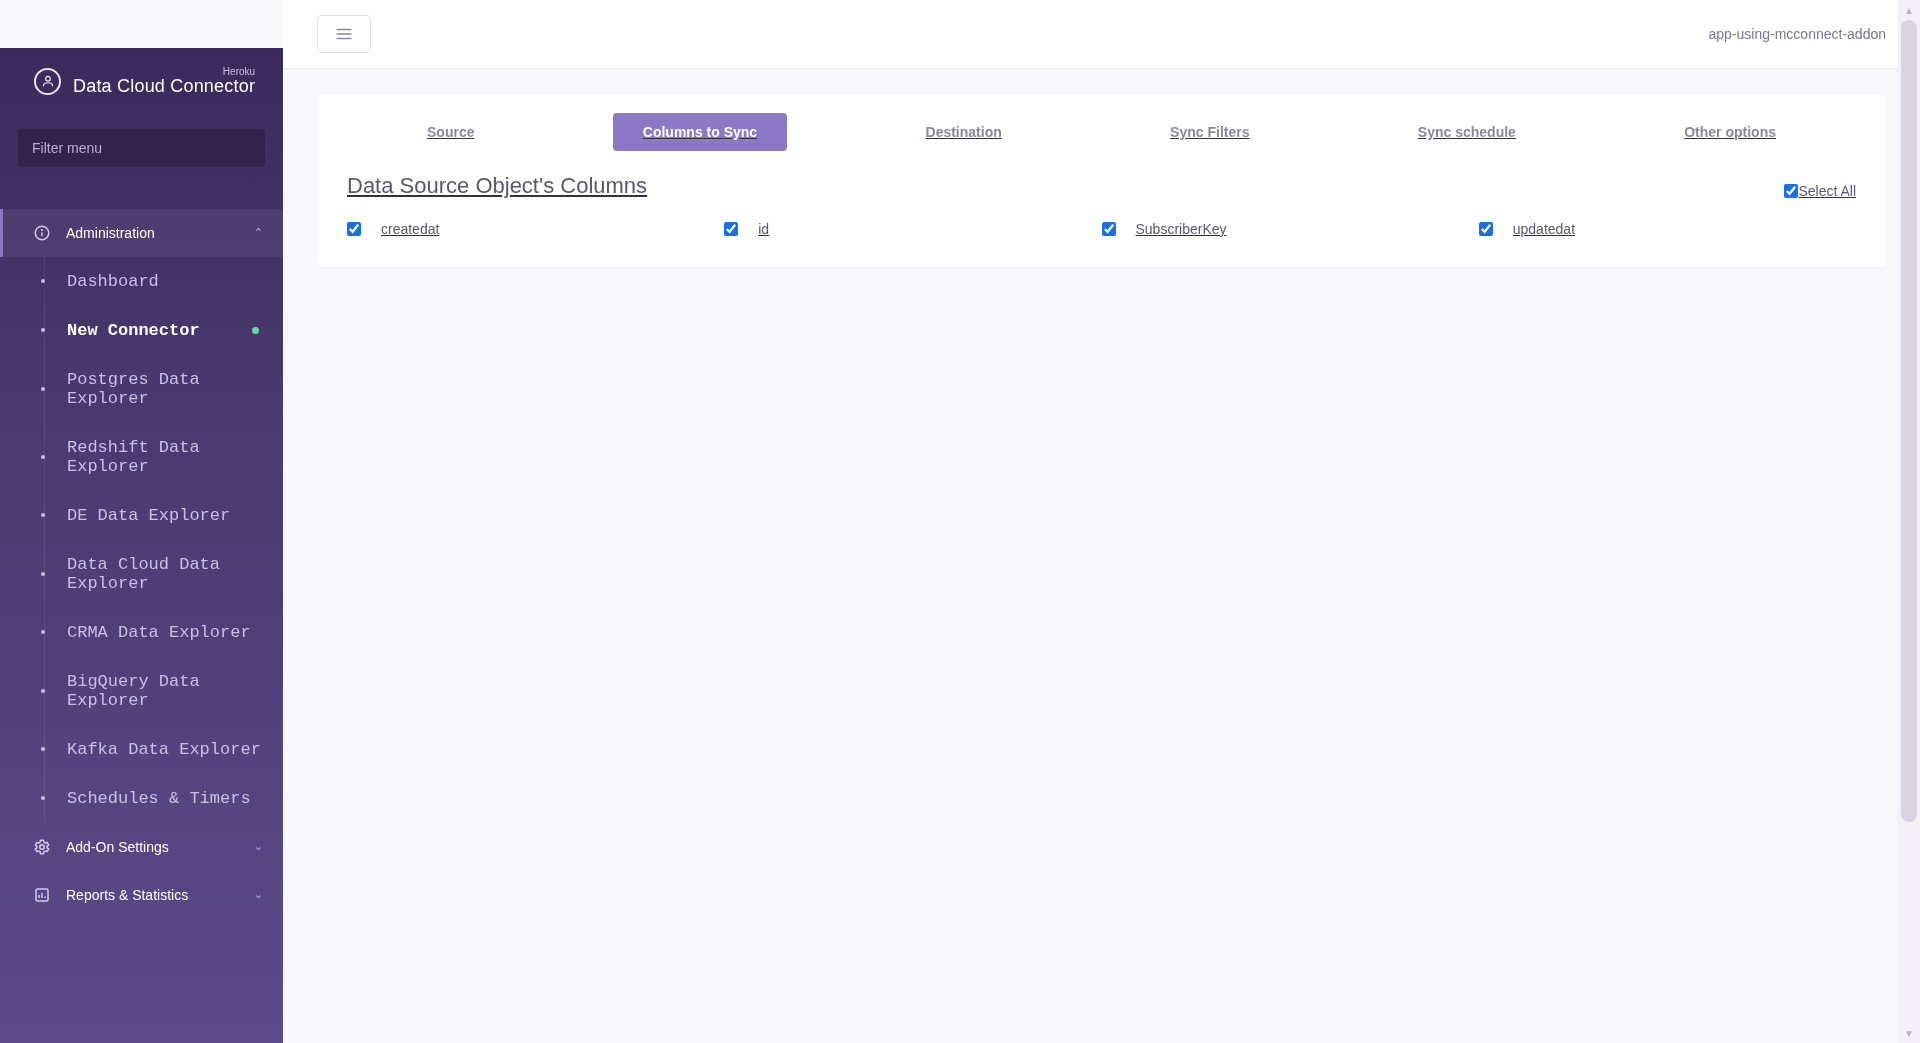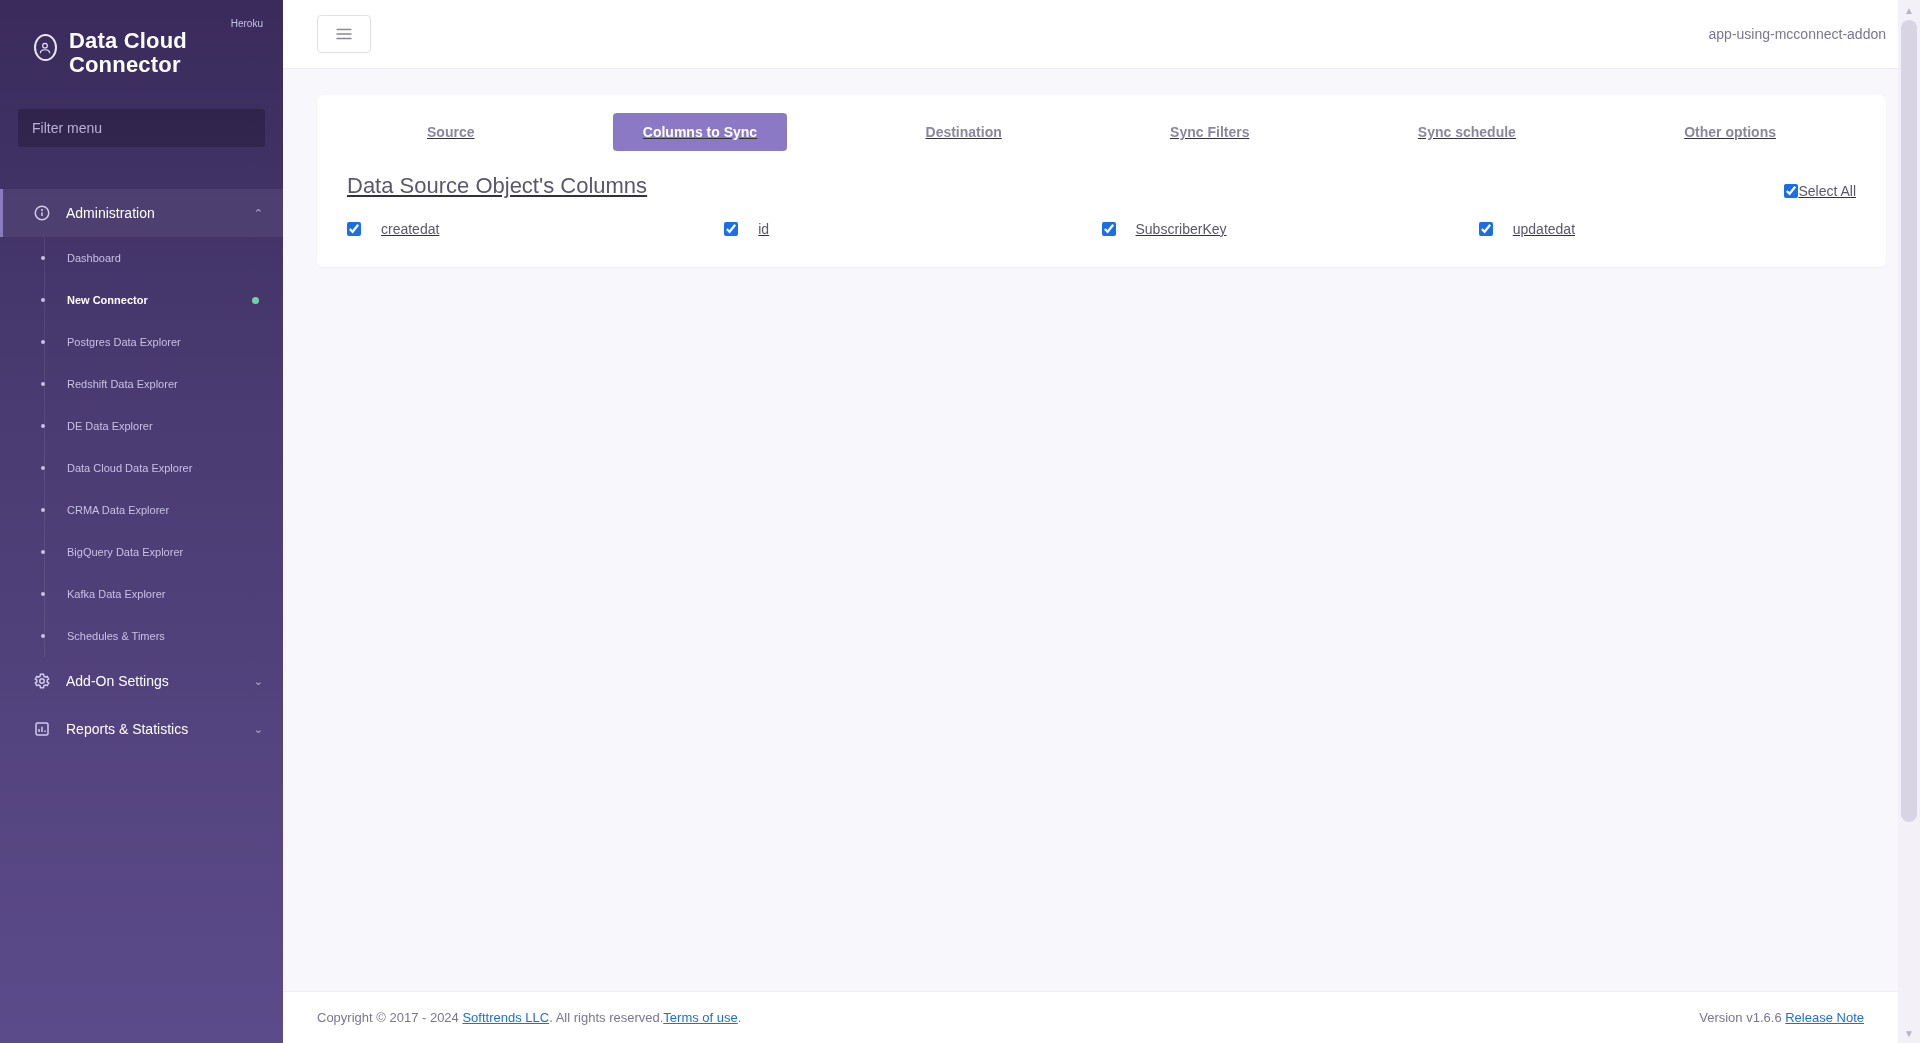--- a/index.html
+++ b/index.html
@@ -7,38 +7,39 @@
   body { display: flex; height: 100vh; background: #f8f7fb; color: #333; overflow: hidden; }
 
   
   .sidebar {
     width: 283px;
     background: linear-gradient(180deg, #3a2b5c 0%, #4a3b72 40%, #5c4b8a 100%);
     color: #e9e6f5;
     display: flex;
     flex-direction: column;
     flex-shrink: 0;
+    margin-top: 48px;
   }
   .brand {
     display: flex;
     align-items: center;
     gap: 12px;
     padding: 18px 20px 18px 34px;
   }
   .brand-logo {
     width: 27px; height: 27px;
     border: 2px solid #e9e6f5;
     border-radius: 50%;
     display: flex; align-items: center; justify-content: center;
     position: relative;
   }
   .brand-logo svg { width: 14px; height: 14px; }
   .brand-text { display: flex; flex-direction: column; line-height: 1.1; }
   .brand-sub { font-size: 10px; color: #c8c1e6; text-align: right; }
-  .brand-main { font-size: 22px; font-weight: 700; color: #fff; letter-spacing: 0.2px; }
+  .brand-main { font-size: 18px; font-weight: 400; color: #fff; letter-spacing: 0.2px; }
 
   .filter-wrap { padding: 14px 18px; }
   .filter-input {
     width: 100%;
     background: rgba(0,0,0,0.22);
     border: none;
     border-radius: 3px;
     padding: 11px 14px;
     font-size: 14px;
     color: #e9e6f5;
@@ -63,24 +64,25 @@
     padding-left: 29px;
   }
   .nav-section .sect-icon { width: 20px; height: 20px; margin-right: 14px; display:flex;align-items:center;justify-content:center;}
   .nav-section .chevron { margin-left: auto; font-size: 11px; color: #b8b0d8; }
 
   .nav-items { border-left: 1px solid rgba(255,255,255,0.08); margin-left: 44px; }
   .nav-item {
     display: flex;
     align-items: center;
     padding: 15px 20px 15px 22px;
-    font-size: 11px;
+    font-size: 17px;
     color: #c8c1e6;
     cursor: pointer;
     position: relative;
+    font-family: Liberation Mono, monospace;
   }
   .nav-item::before {
     content: "";
     position: absolute;
     left: -4px;
     top: 50%;
     width: 4px; height: 4px;
     background: #c8c1e6;
     border-radius: 50%;
     transform: translateY(-50%);
@@ -338,28 +340,20 @@
         </label>
         <label class="col-item">
           <input type="checkbox" checked="" style="">
           <span>updatedat</span>
         </label>
       </div>
     </div>
 
   </div>
 
-  <div class="footer">
-    <div>
-      <span>Copyright © 2017 - 2024 </span><a>Softtrends LLC</a><span>. All rights reserved.</span><a>Terms of use</a><span>.</span>
-    </div>
-    <div>
-      <span>Version v1.6.6  </span><a>Release Note</a>
-    </div>
-  </div>
 
   <div class="scrollbar-fake">
     <div class="scroll-arrow">▲</div>
     <div class="scroll-track">
       <div class="scroll-thumb"></div>
     </div>
     <div class="scroll-arrow">▼</div>
   </div>
 </div>
 

